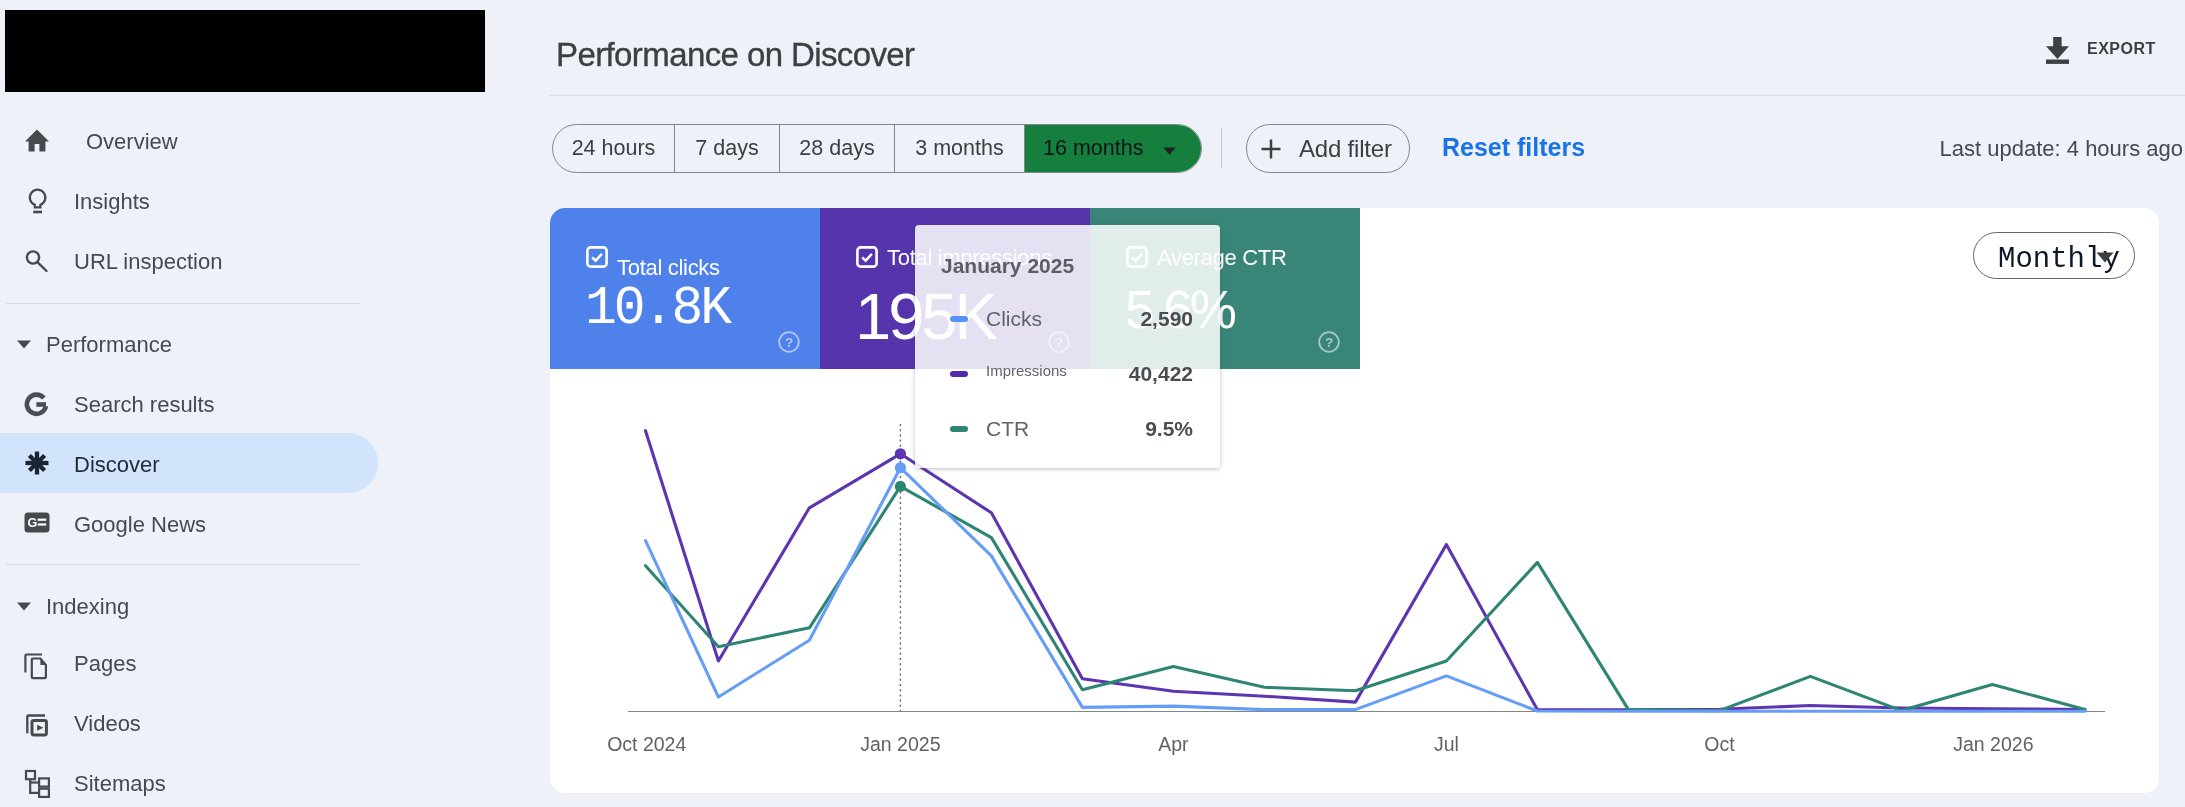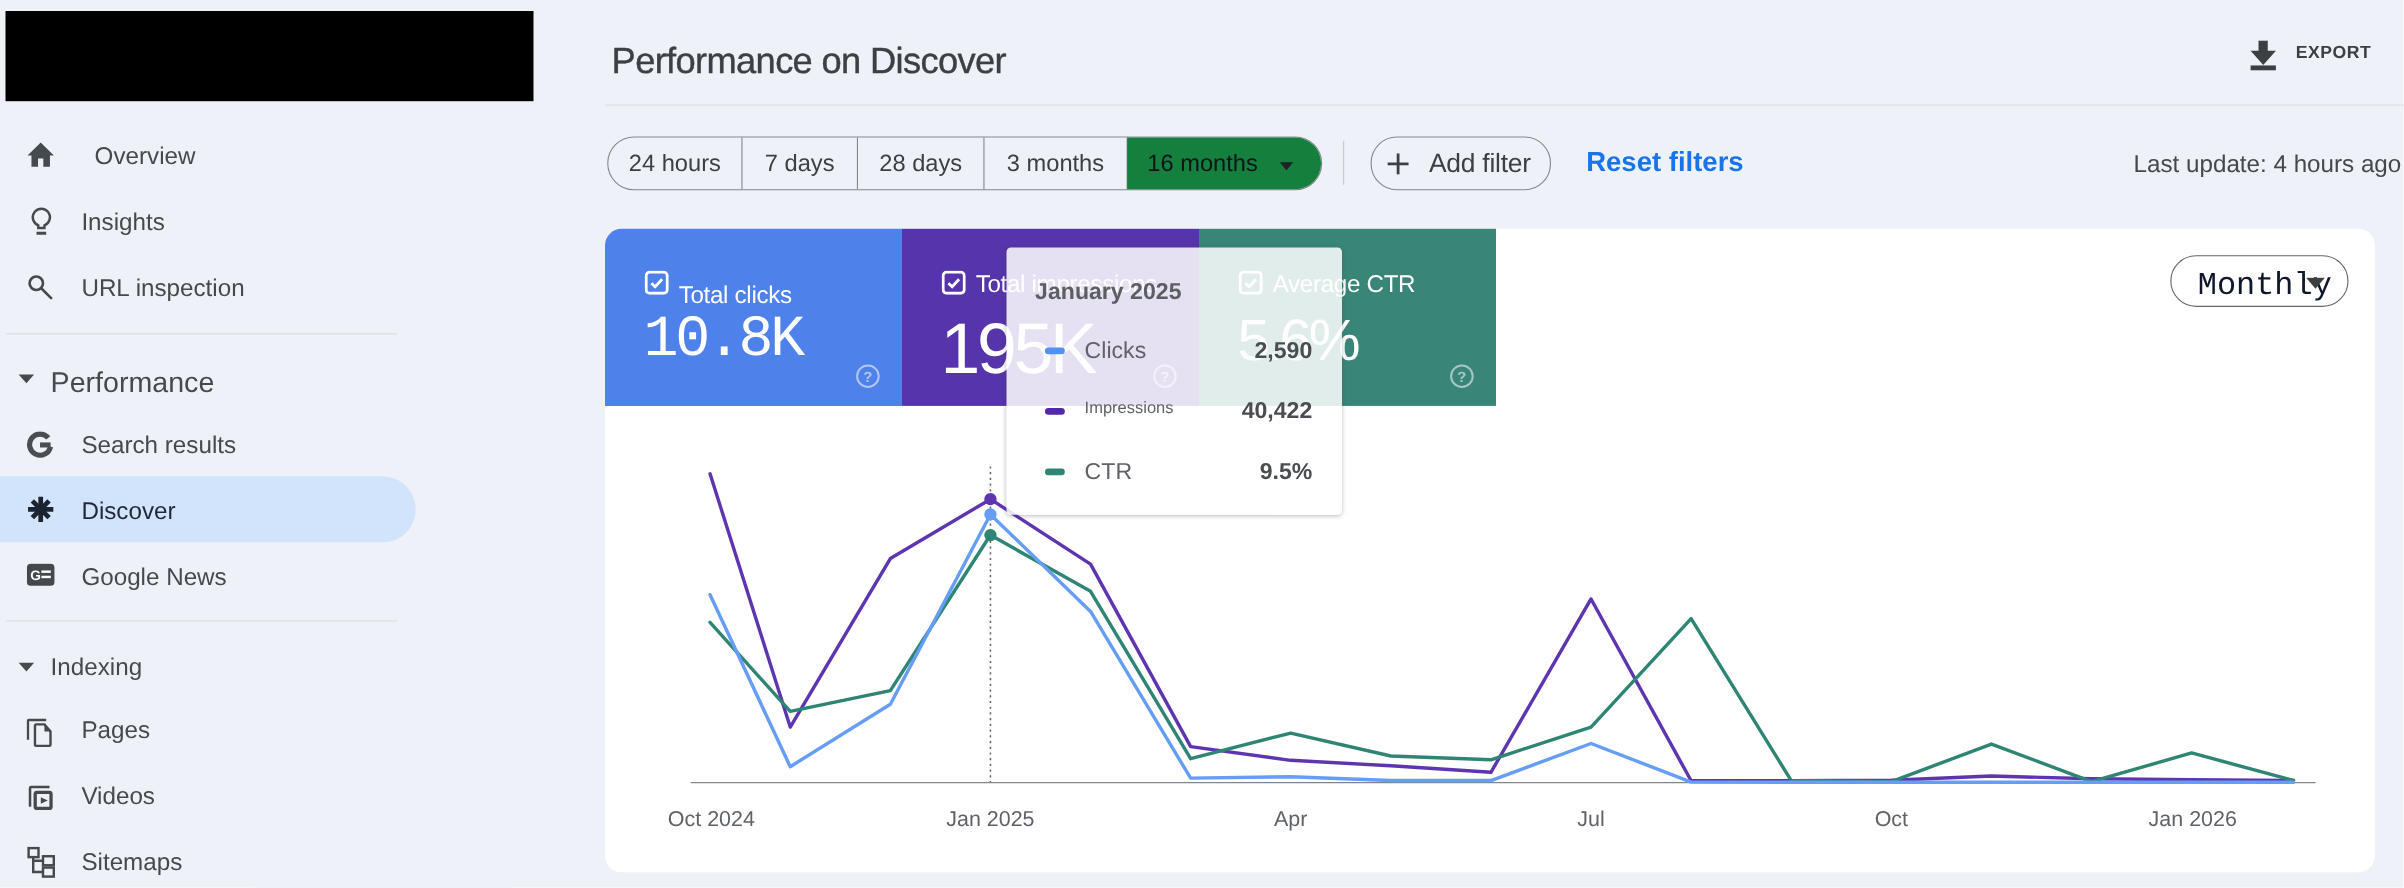--- a/index.html
+++ b/index.html
@@ -43,21 +43,21 @@
       <line x1="13.7" y1="14.3" x2="22.5" y2="23"></line>
     </g>
   </svg>
   <div class="abs nav" style="left:74px;top:249px;font-size:22px;color:#454a4e;">URL inspection</div>
 
   <div class="abs" style="left:6px;top:303px;width:355px;height:1px;background:#d7dbdf;"></div>
 
   <svg class="abs" style="left:16px;top:339px;" width="16" height="10" viewBox="0 0 16 10">
     <path d="M1 1.5 h14 L8 9.5 Z" fill="#454a4e"></path>
   </svg>
-  <div class="abs nav" style="left:46px;top:332px;font-size:26px;color:#454a4e;">Performance</div>
+  <div class="abs nav" style="left:46px;top:332px;font-size:22px;color:#454a4e;">Performance</div>
 
   <svg class="abs" style="left:24px;top:392px;" width="25" height="25" viewBox="0 0 25 25">
     <path d="M19.9 6.1 A 9.6 9.6 0 1 0 21.9 14.1" fill="none" stroke="#4a4e52" stroke-width="4.7"></path>
     <rect x="12.4" y="10.2" width="9.6" height="4.6" fill="#4a4e52"></rect>
   </svg>
   <div class="abs nav" style="left:74px;top:392px;font-size:22px;color:#454a4e;">Search results</div>
 
   <svg class="abs" style="left:25px;top:451px;" width="24" height="24" viewBox="0 0 24 24">
     <g stroke="#1b2430" stroke-width="4.3">
       <line x1="12" y1="0.5" x2="12" y2="23.5"></line>

